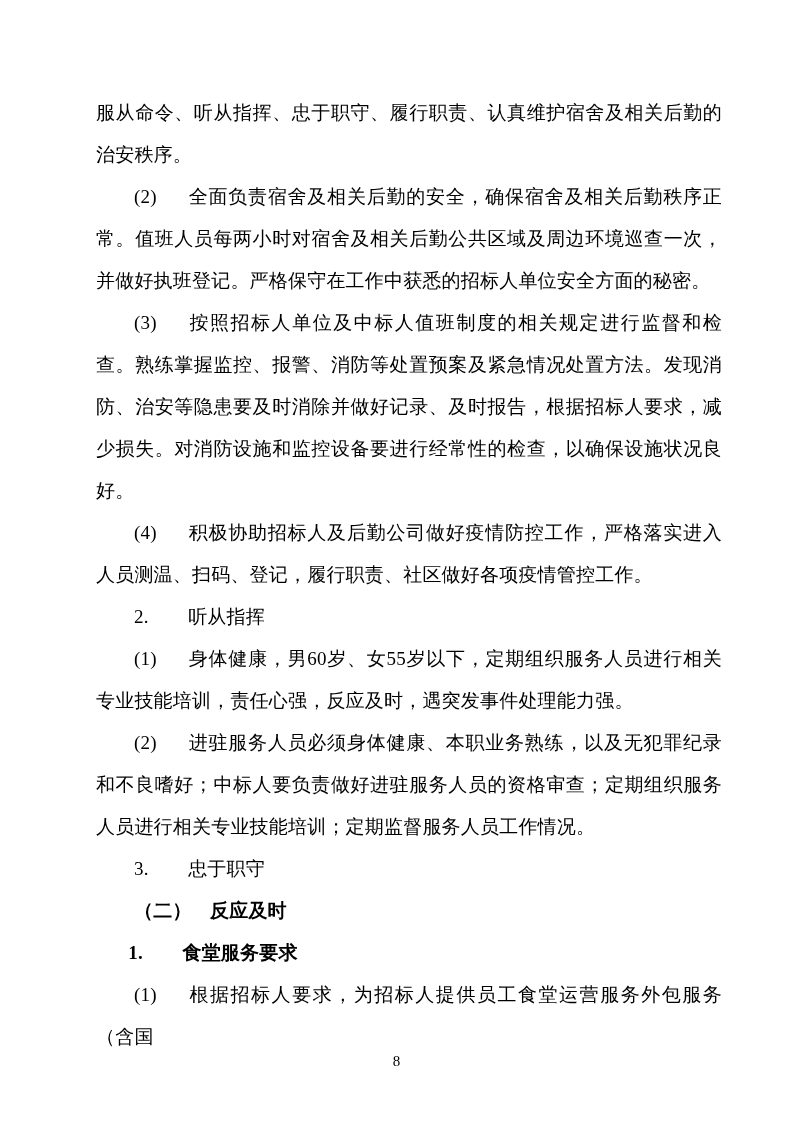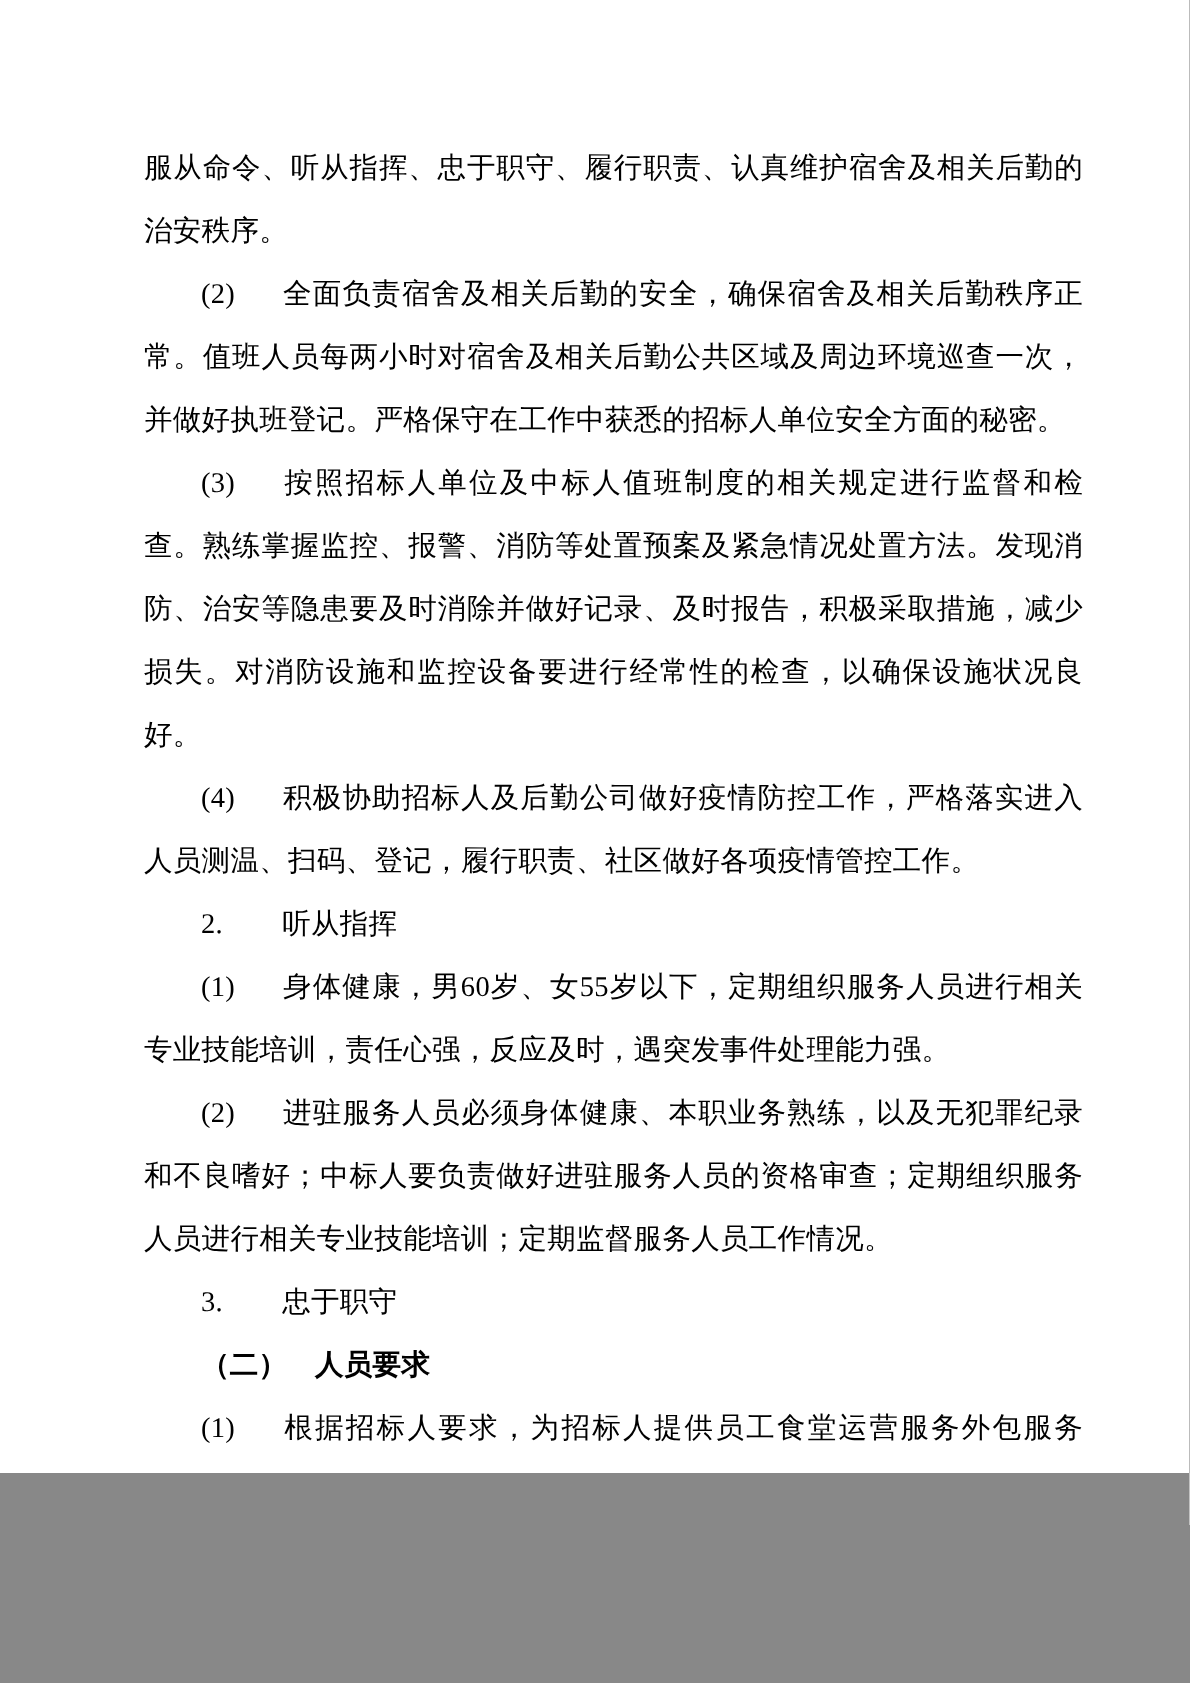--- a/index.html
+++ b/index.html
@@ -3,21 +3,21 @@
 <meta charset="utf-8">
 <style>
   html, body {
     margin: 0;
     padding: 0;
     background: #888;
   }
   .page {
     position: relative;
     width: 793px;
-    height: 982px;
+    height: 1122px;
     background: #ffffff;
     margin: 0 auto;
     overflow: hidden;
     font-family: "Liberation Serif", "DejaVu Serif", serif;
     color: #000000;
   }
   .content {
     position: absolute;
     left: 96px;
     top: 92px;
@@ -59,34 +59,35 @@
 </head>
 <body>
 
 <div class="page">
   <div class="content">
 
     <p class="p-flush"><span>服从命令、听从指挥、忠于职守、履行职责、认真维护宿舍及相关后勤的治安秩序。</span></p>
 
     <p class="p-indent"><span class="marker">(2)</span><span>全面负责宿舍及相关后勤的安全，确保宿舍及相关后勤秩序正常。值班人员每两小时对宿舍及相关后勤公共区域及周边环境巡查一次，并做好执班登记。严格保守在工作中获悉的招标人单位安全方面的秘密。</span></p>
 
-    <p class="p-indent"><span class="marker">(3)</span><span>按照招标人单位及中标人值班制度的相关规定进行监督和检查。熟练掌握监控、报警、消防等处置预案及紧急情况处置方法。发现消防、治安等隐患要及时消除并做好记录、及时报告，积极采取措施，减少损失。对消防设施和监控设备要进行经常性的检查，以确保设施状况良好。</span></p>
+    <p class="p-indent"><span class="marker">(3)</span><span>按照招标人单位及中标人值班制度的相关规定进行监督和检查。熟练掌握监控、报警、消防等处置预案及紧急情况处置方法。发现消防、治安等隐患要及时消除并做好记录、及时报告，根据招标人要求，减少损失。对消防设施和监控设备要进行经常性的检查，以确保设施状况良好。</span></p>
 
     <p class="p-indent"><span class="marker">(4)</span><span>积极协助招标人及后勤公司做好疫情防控工作，严格落实进入人员测温、扫码、登记，履行职责、社区做好各项疫情管控工作。</span></p>
 
     <p class="p-indent"><span class="marker">2.</span><span>听从指挥</span></p>
 
     <p class="p-indent"><span class="marker">(1)</span><span>身体健康，男60岁、女55岁以下，定期组织服务人员进行相关专业技能培训，责任心强，反应及时，遇突发事件处理能力强。</span></p>
 
     <p class="p-indent"><span class="marker">(2)</span><span>进驻服务人员必须身体健康、本职业务熟练，以及无犯罪纪录和不良嗜好；中标人要负责做好进驻服务人员的资格审查；定期组织服务人员进行相关专业技能培训；定期监督服务人员工作情况。</span></p>
 
     <p class="p-indent"><span class="marker">3.</span><span>忠于职守</span></p>
 
 
-    <p class="p-indent h-bold"><span class="marker-wide">（二）</span><span>人员要求</span></p>
+    <p class="p-indent h-bold"><span class="marker-wide">（二）</span><span>反应及时</span></p>
 
+    <p class="h-level2 h-bold"><span class="marker">1.</span><span>食堂服务要求</span></p>
 
     <p class="p-indent"><span class="marker">(1)</span><span>根据招标人要求，为招标人提供员工食堂运营服务外包服务（含国</span></p>
 
   </div>
 
   <div class="page-footer">8</div>
 </div>
 
 </body></html>

